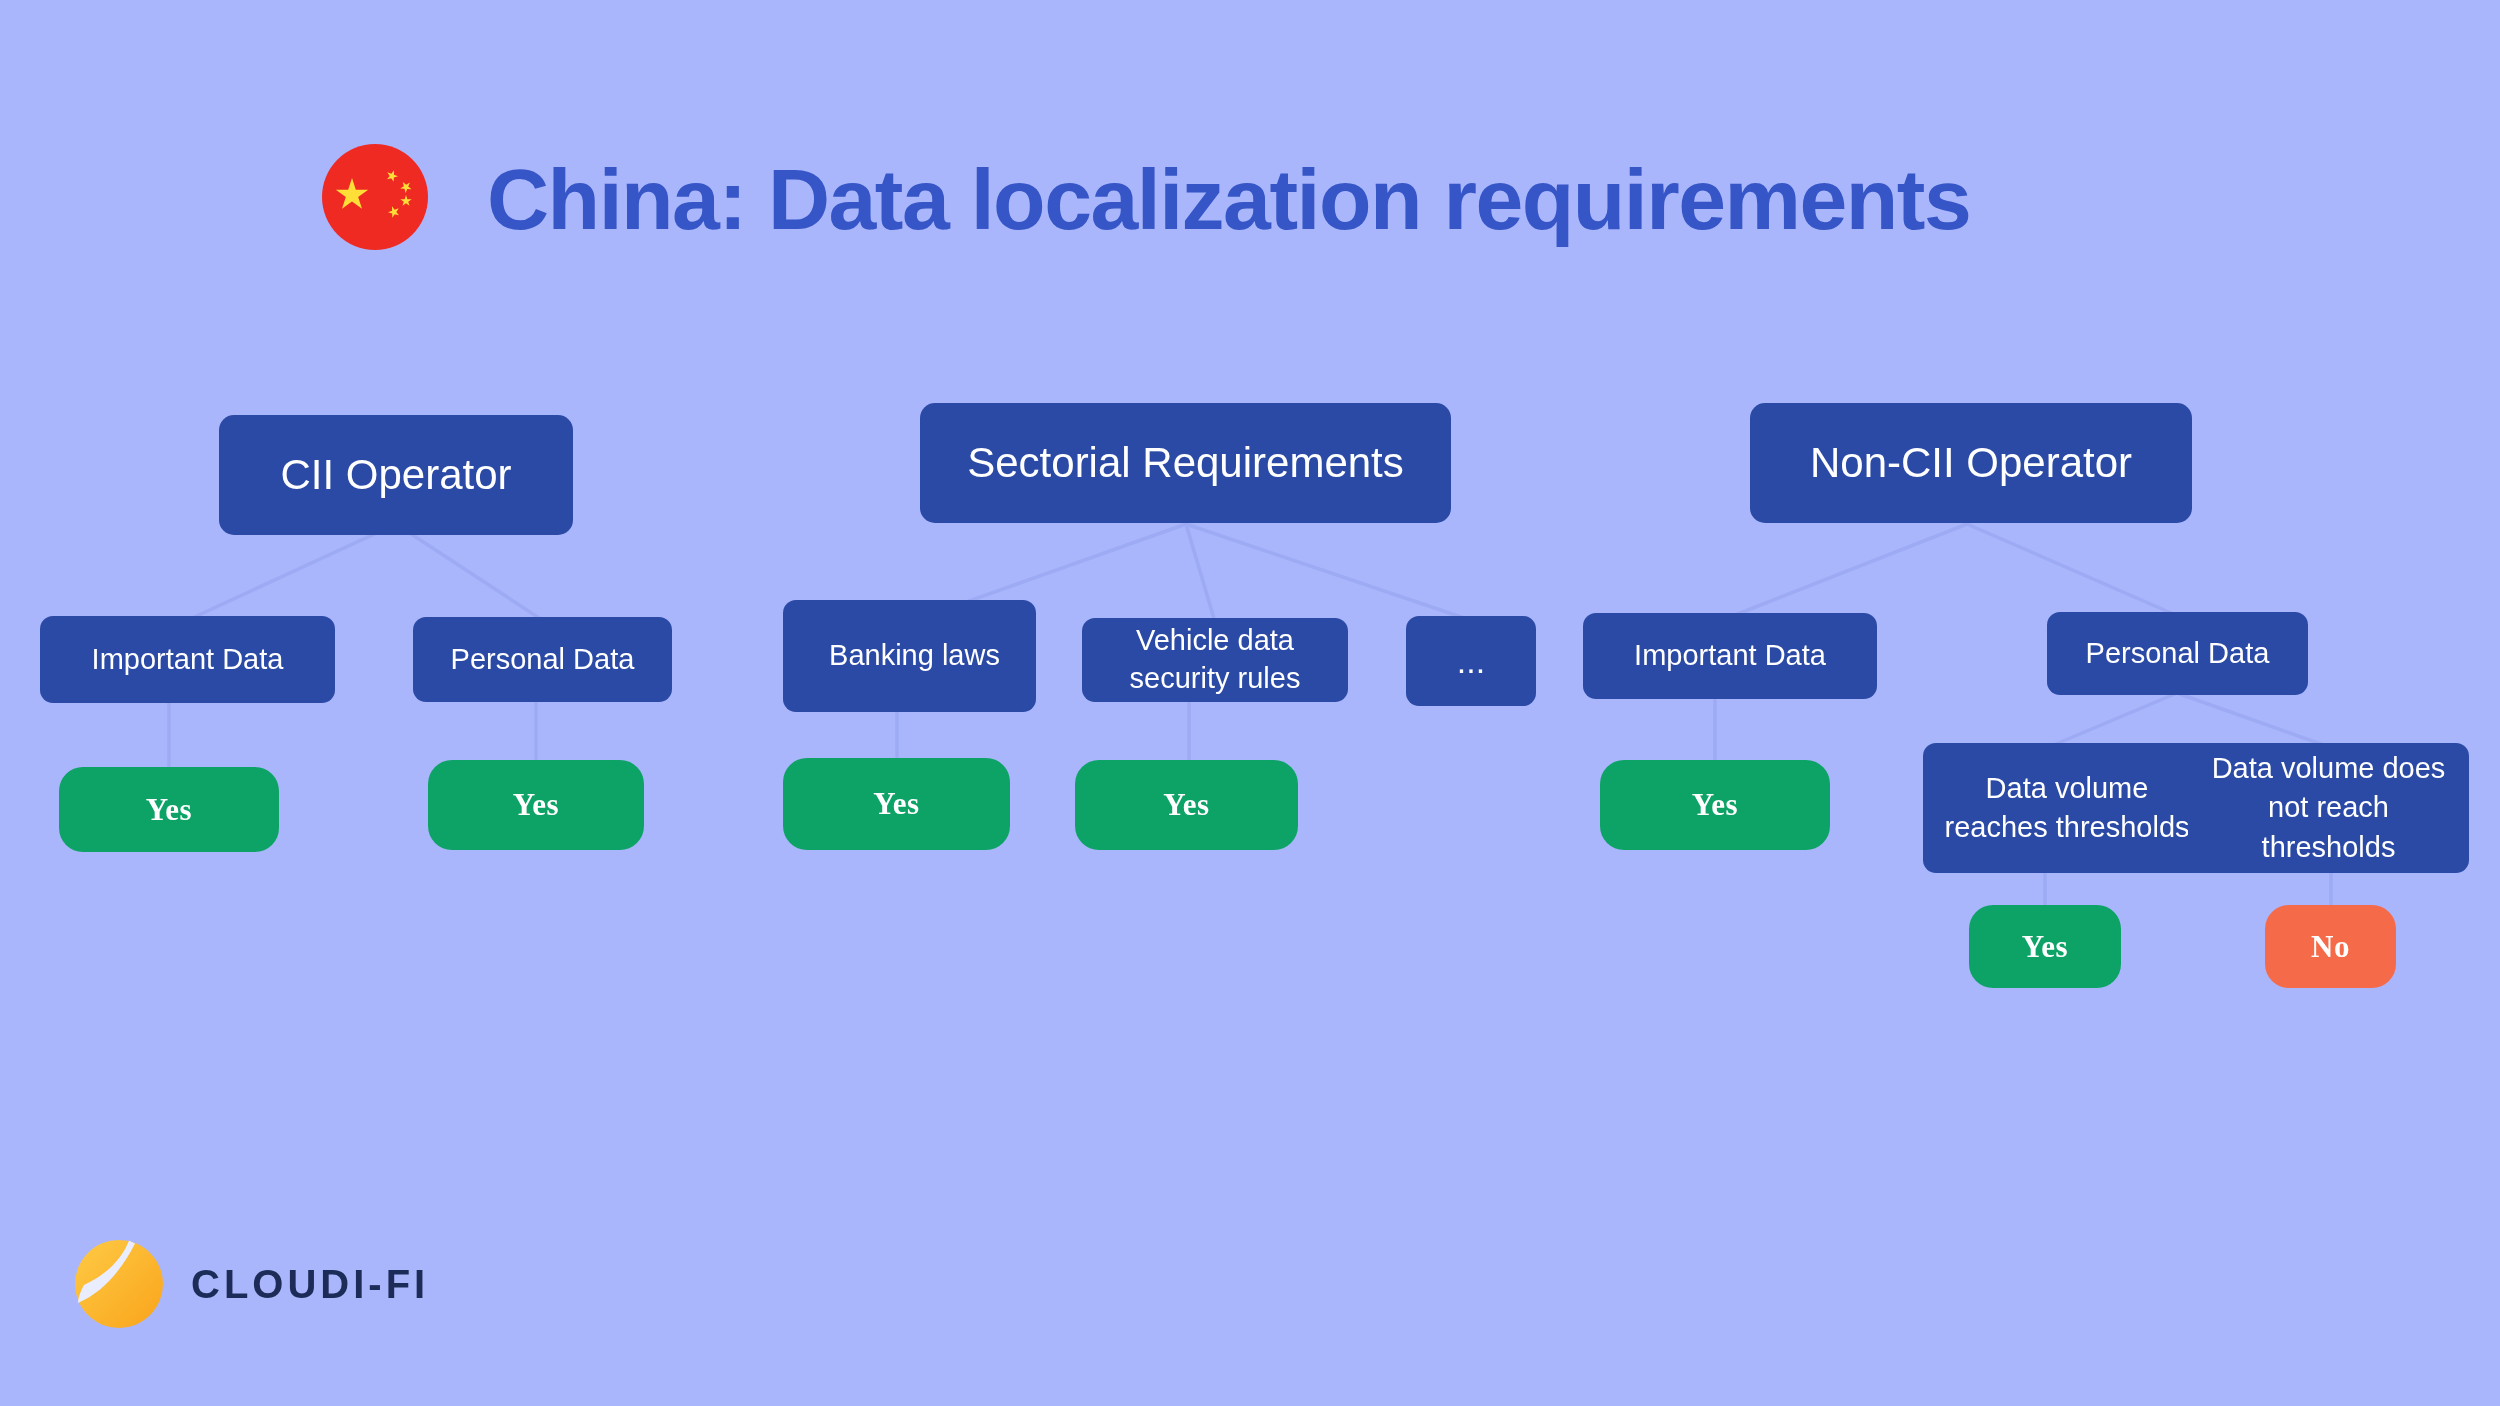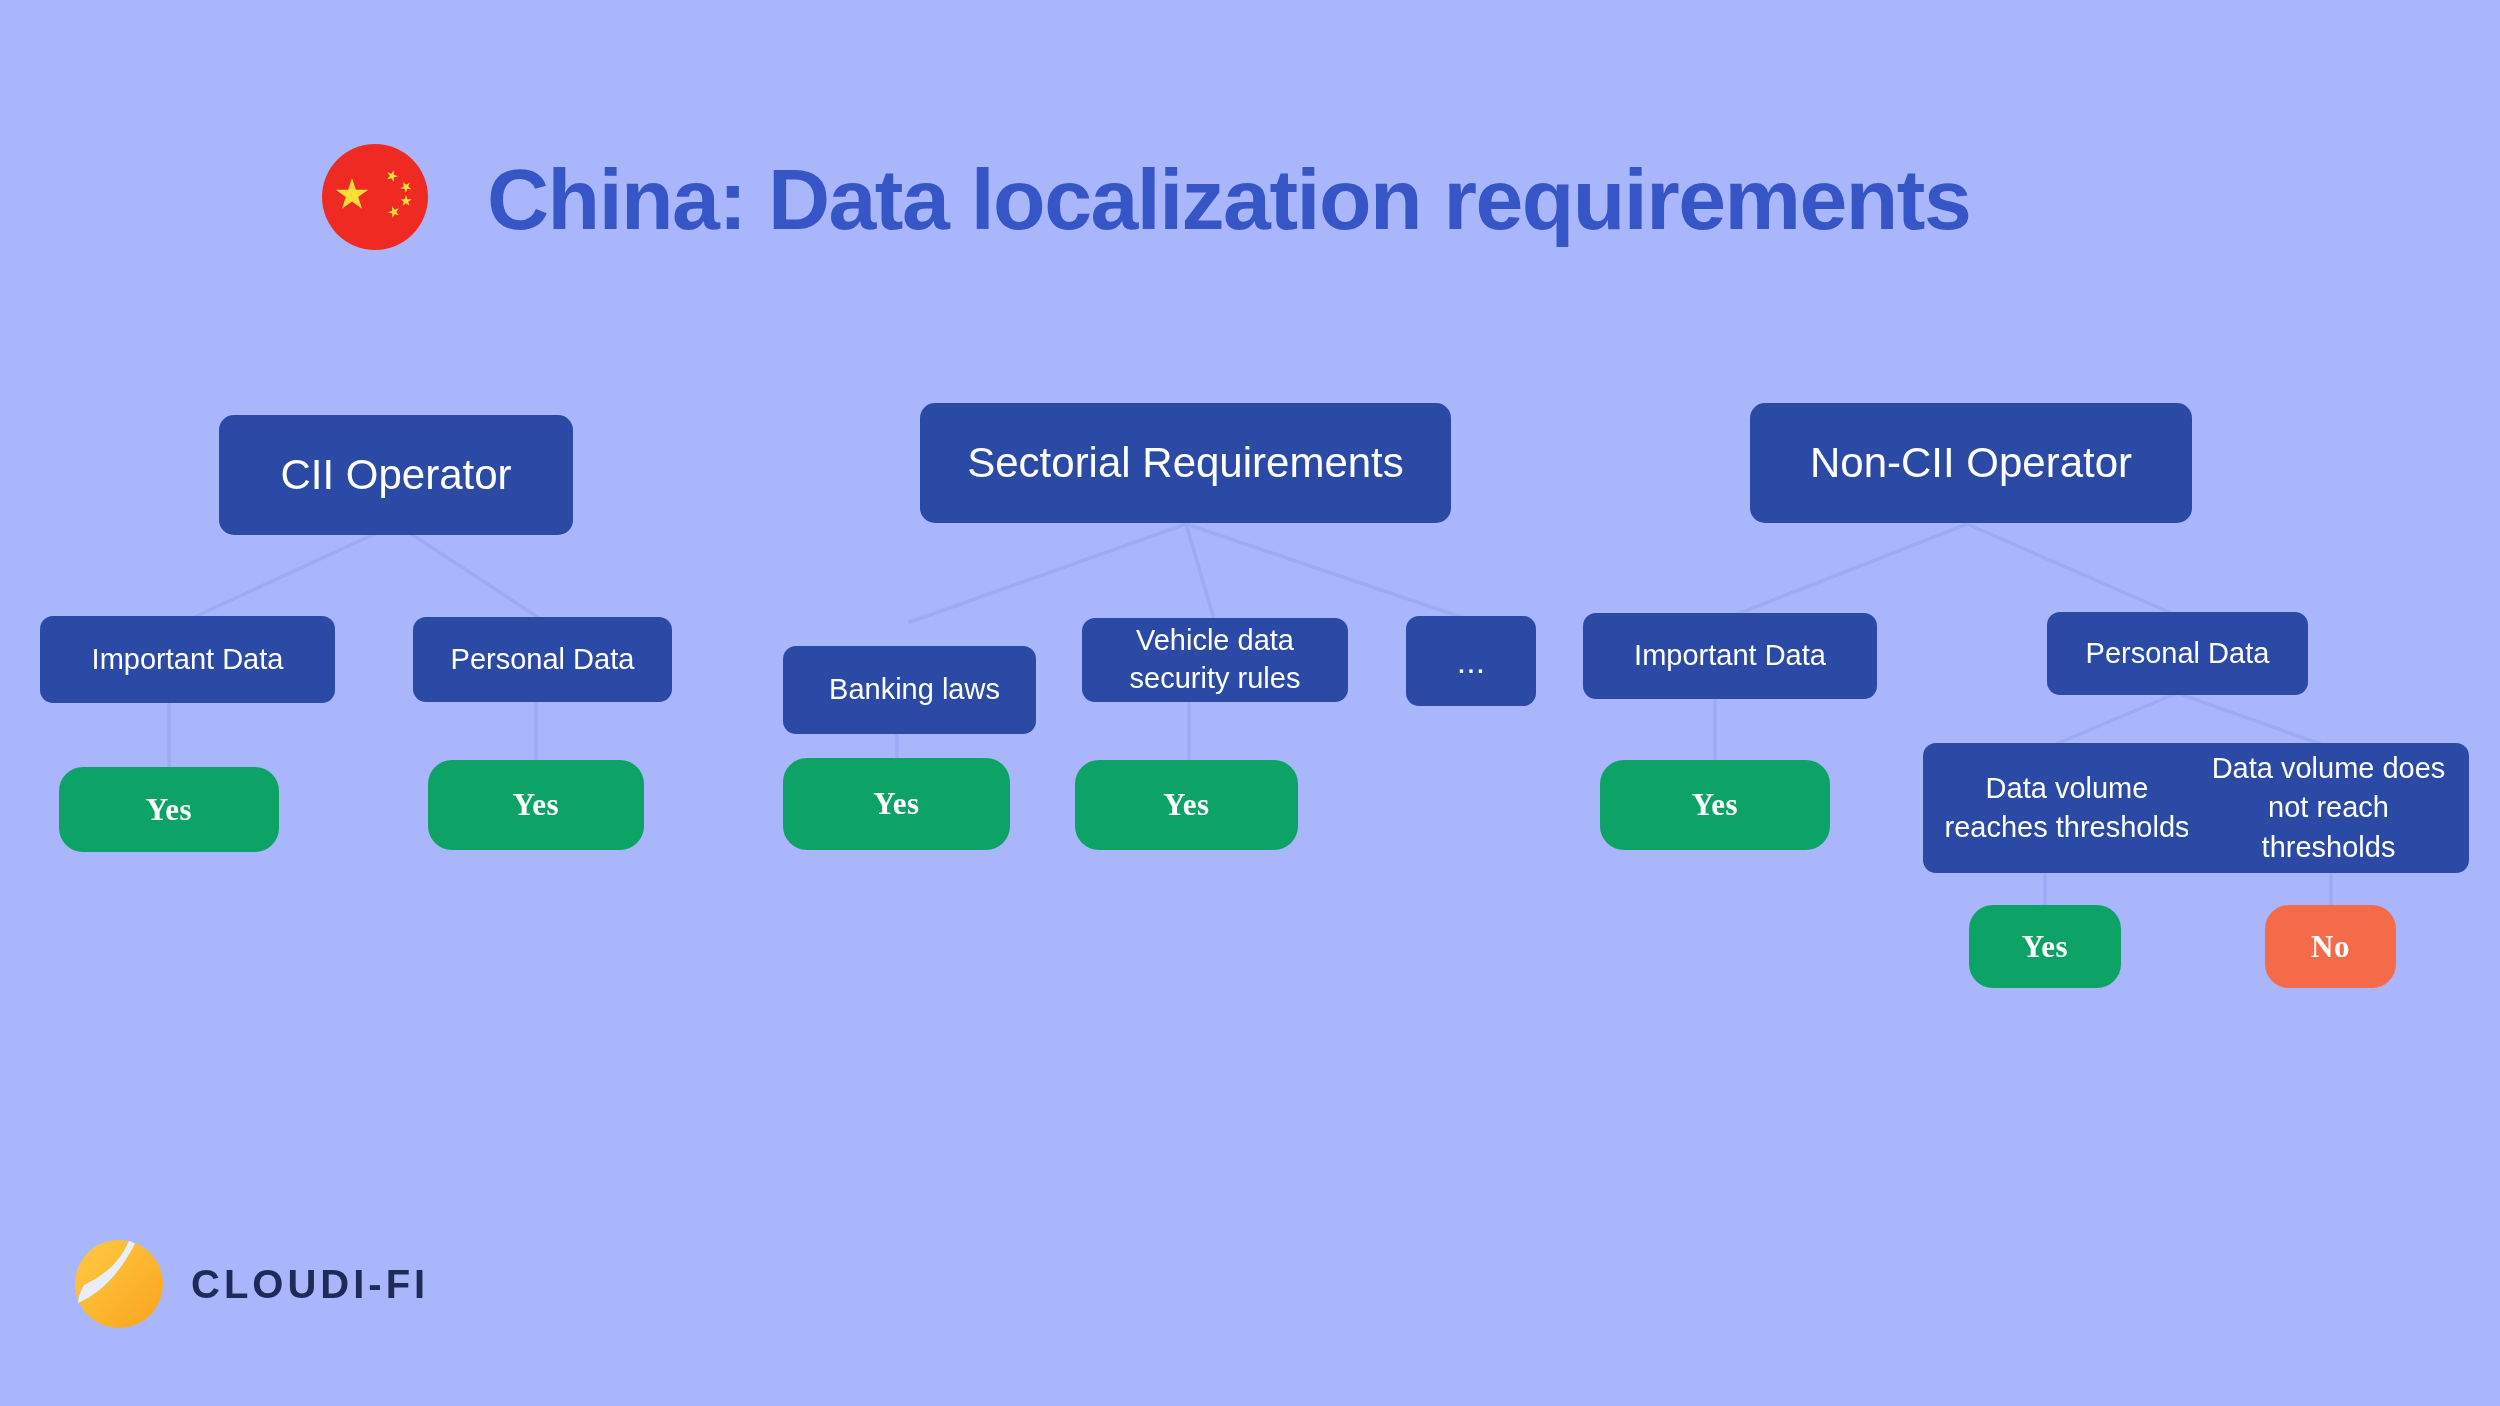--- a/index.html
+++ b/index.html
@@ -107,21 +107,21 @@
     </g>
   </svg>
   <div id="page-title">China: Data localization requirements</div>
 
   <div class="node root-node" style="left:219px;top:403px;width:354px;height:120px;margin-top:12px;">CII Operator</div>
   <div class="node root-node" style="left:920px;top:403px;width:531px;height:120px;">Sectorial Requirements</div>
   <div class="node root-node" style="left:1750px;top:403px;width:442px;height:120px;">Non-CII Operator</div>
 
   <div class="node leaf-node" style="left:40px;top:616px;width:295px;height:87px;">Important Data</div>
   <div class="node leaf-node" style="left:413px;top:617px;width:259px;height:85px;">Personal Data</div>
-  <div class="node leaf-node" style="left:783px;top:646px;width:253px;height:88px;padding-left:20px;">Banking laws</div>
+  <div class="node leaf-node" style="left:783px;top:600px;width:253px;height:112px;padding-left:20px;">Banking laws</div>
   <div class="node leaf-node" style="left:1082px;top:618px;width:266px;height:84px;">Vehicle data security rules</div>
   <div class="node leaf-node" style="left:1406px;top:616px;width:130px;height:90px;font-size:34px;">...</div>
   <div class="node leaf-node" style="left:1583px;top:613px;width:294px;height:86px;">Important Data</div>
   <div class="node leaf-node" style="left:2047px;top:612px;width:261px;height:83px;">Personal Data</div>
 
   <div class="node leaf-node" style="left:1923px;top:743px;width:288px;height:130px;line-height:1.35;">Data volume reaches thresholds</div>
   <div class="node leaf-node" style="left:2188px;top:743px;width:281px;height:130px;line-height:1.35;">Data volume does not reach thresholds</div>
 
   <div class="badge yes" style="left:59px;top:767px;width:220px;height:85px;">Yes</div>
   <div class="badge yes" style="left:428px;top:760px;width:216px;height:90px;">Yes</div>

